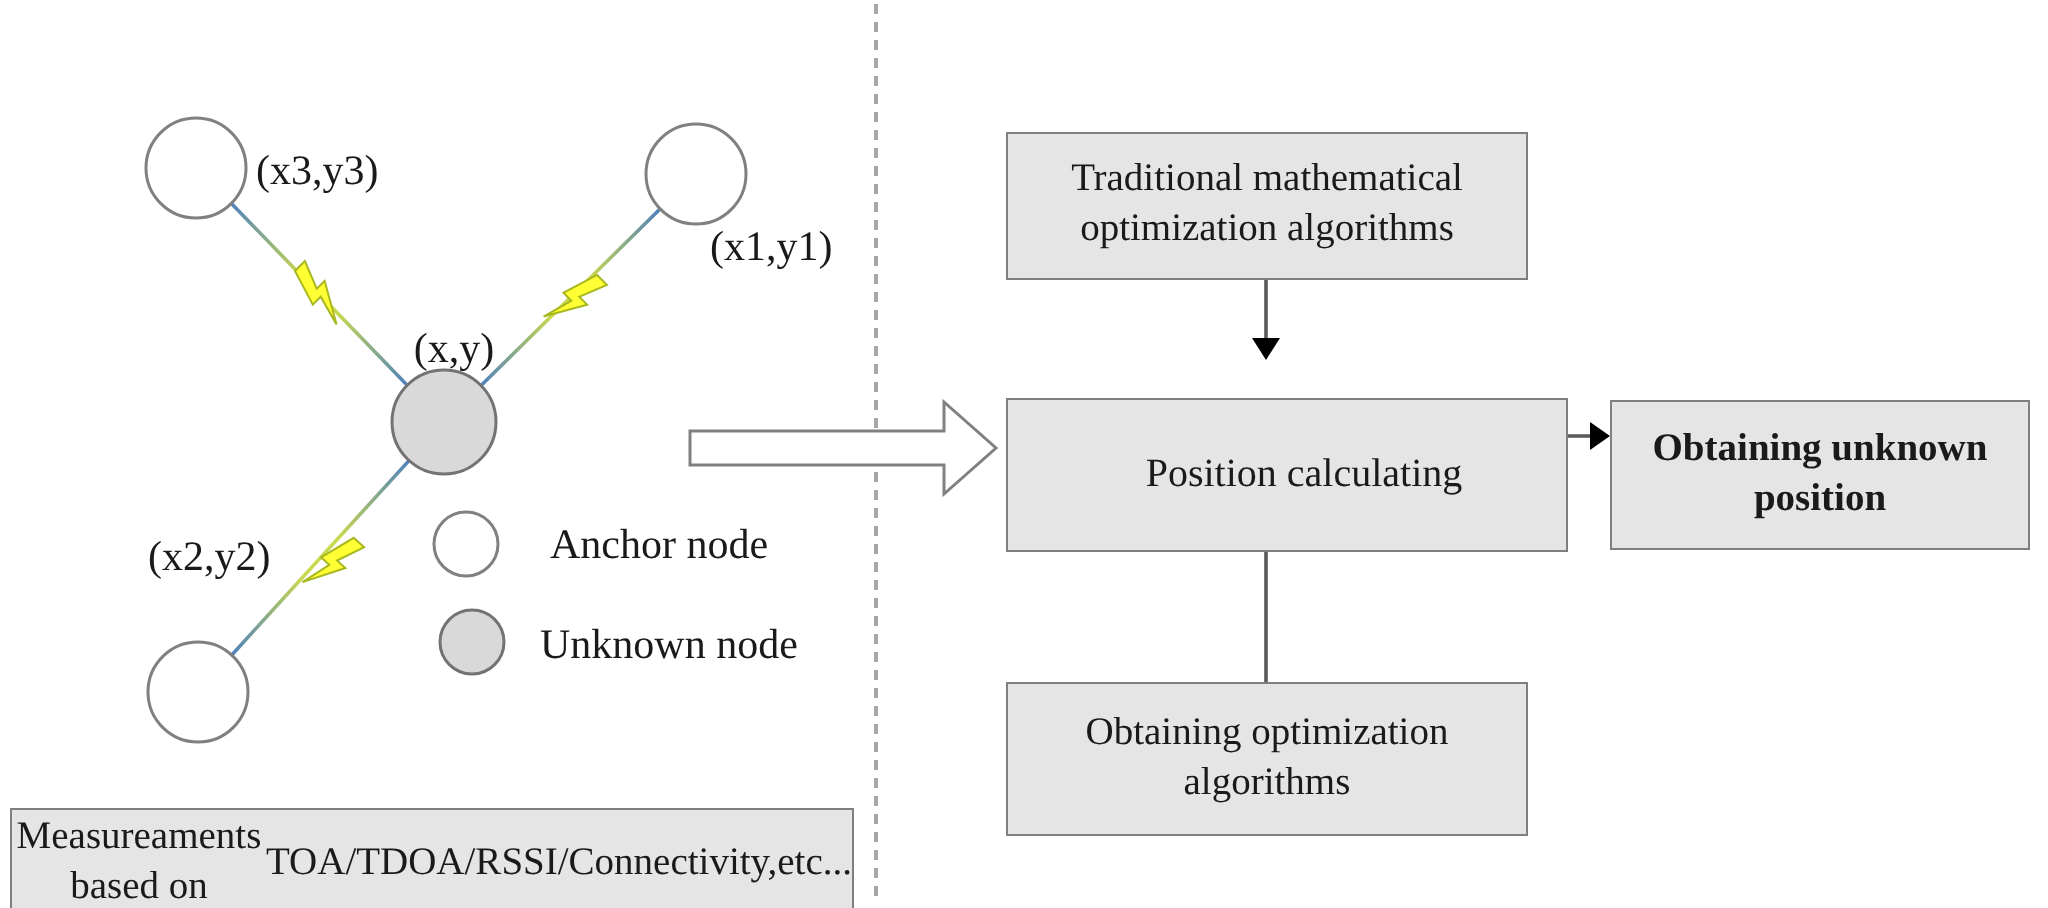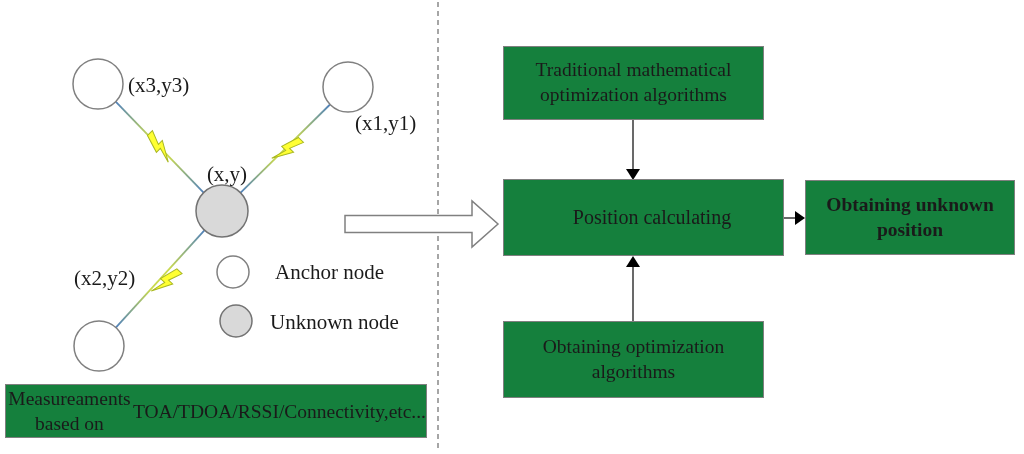--- a/index.html
+++ b/index.html
@@ -3,24 +3,24 @@
 <meta charset="utf-8">
 <style>
   html,body { margin:0; padding:0; background:#ffffff; }
   .stage {
     position:relative; width:1024px; height:454px; background:#ffffff;
     font-family:"Liberation Serif","DejaVu Serif",serif; color:#1a1a1a;
     overflow:hidden;
   }
   .stage svg { position:absolute; left:0; top:0; }
   .box {
-    position:absolute; box-sizing:border-box; background:#15803d;
+    position:absolute; box-sizing:border-box; background:#e5e5e5;
     border:1.4px solid #7f7f7f;
     display:flex; align-items:center; justify-content:center;
-    text-align:center; font-size:19.5px; line-height:1.27; padding:2px 6px;
+    text-align:center; font-size:19.5px; line-height:1.27; padding:2px 6px;margin-top:20px;
   }
   .flow-top    { left:503px; top:46px;  width:261px; height:74px; }
   .flow-center { left:503px; top:179px; width:281px; height:77px; font-size:20px;padding-left:23px; }
   .flow-bottom { left:503px; top:321px; width:261px; height:77px; }
   .flow-result { left:805px; top:180px; width:210px; height:75px;font-weight:bold; }
   .meas-box {
     left:5px; top:384px; width:422px; height:54px;
     font-size:19.5px; line-height:25px; padding:0;
   }
   .meas-box span { display:block; }

